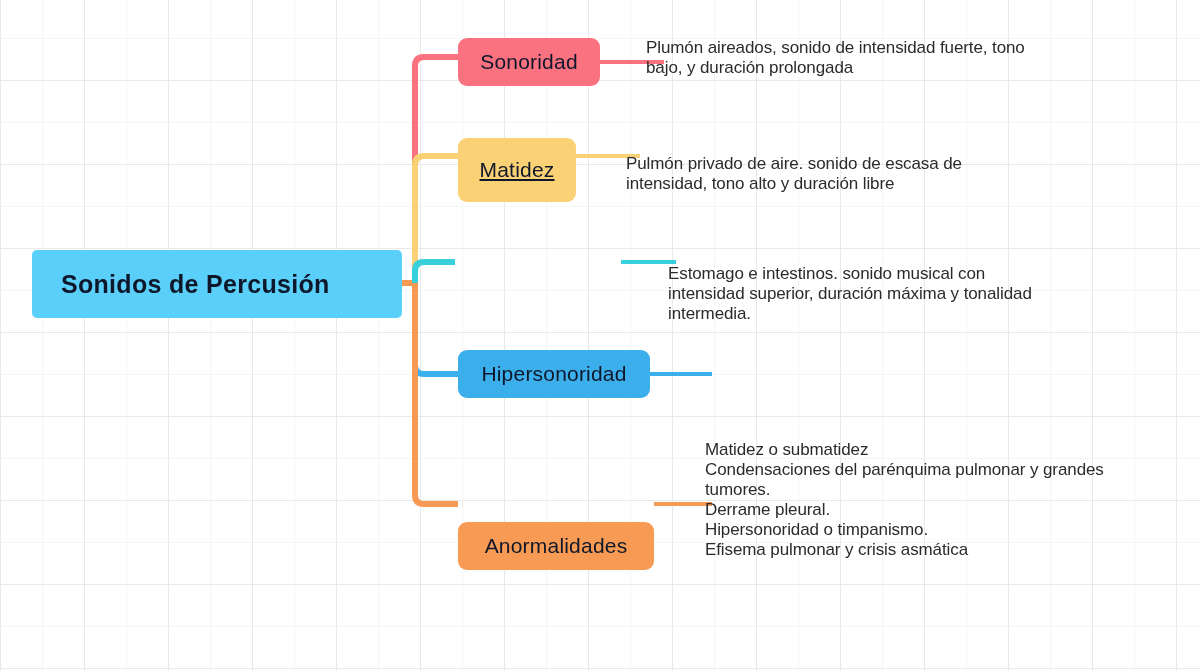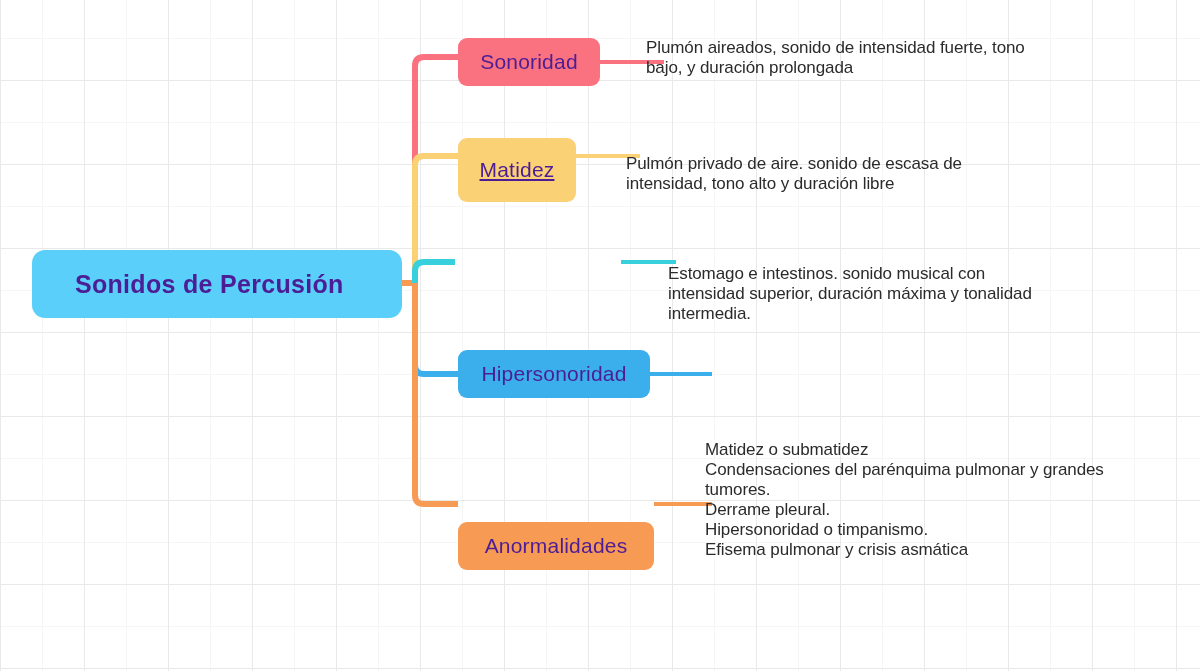--- a/index.html
+++ b/index.html
@@ -23,34 +23,34 @@
 
   
   #wires { position:absolute; left:0; top:0; width:1200px; height:671px; }
 
   
   .node {
     position:absolute;
     display:flex;
     align-items:center;
     justify-content:center;
-    color:#4c1d95;
+    color:#0f172a;
     border-radius:9px;
     white-space:nowrap;
     letter-spacing:0.2px;
   }
   .root {
     left:32px; top:250px;
     width:370px; height:68px;
-    border-radius:13px;
+    border-radius:5px;
     font-size:25px;
     font-weight:bold;
     letter-spacing:0.3px;
     justify-content:flex-start;
-    padding-left:43px;
+    padding-left:29px;
   }
   .branch { font-size:21px; font-weight:normal; }
 
   .n-sonoridad      { left:458px; top:38px;  width:142px; height:48px; }
   .n-matidez        { left:458px; top:138px; width:118px; height:64px;text-decoration:underline; }
   .n-timpanismo     { left:455px; top:238px; width:166px; height:48px; }
   .n-hipersonoridad { left:458px; top:350px; width:192px; height:48px; }
   .n-anormalidades  { left:458px; top:480px; width:196px; height:48px;margin-top:42px; }
 
   

